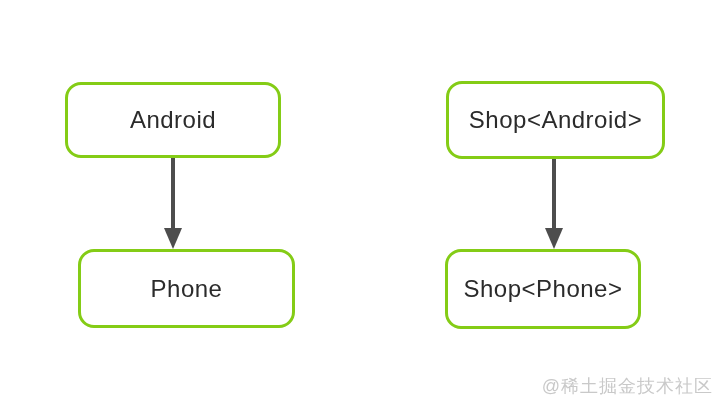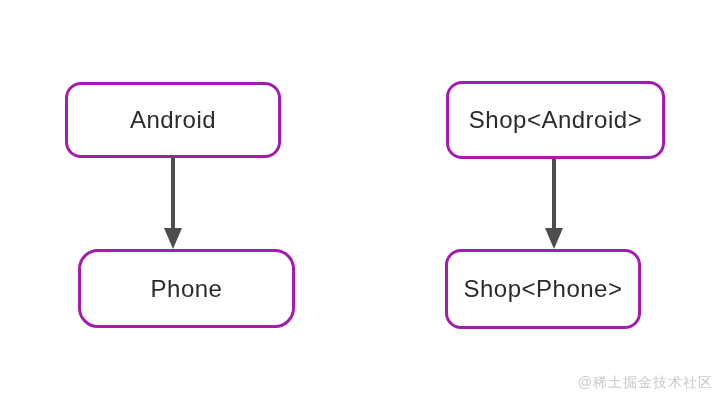--- a/index.html
+++ b/index.html
@@ -17,40 +17,40 @@
   }
   .edges {
     position: absolute;
     left: 0;
     top: 0;
     pointer-events: none;
   }
   .node {
     position: absolute;
     box-sizing: border-box;
-    border: 3px solid #a21caf;
+    border: 3px solid #84cc16;
     border-radius: 16px;
     background: #ffffff;
     display: flex;
     align-items: center;
     justify-content: center;
     color: #2b2b2b;
     font-size: 24px;
     letter-spacing: 0.5px;
     white-space: nowrap;
   }
   .node-android      { left: 65px;  top: 82px;  width: 216px; height: 76px; }
-  .node-phone        { left: 78px;  top: 249px; width: 217px; height: 79px; border-radius: 20px; }
+  .node-phone        { left: 78px;  top: 249px; width: 217px; height: 79px; }
   .node-shop-android { left: 446px; top: 81px;  width: 219px; height: 78px; align-items: center; }
   .node-shop-phone   { left: 445px; top: 249px; width: 196px; height: 80px; }
   .watermark {
     position: absolute;
     right: 13px;
     top: 374px;
-    font-size: 14px;
+    font-size: 18px;
     color: #c9c9c9;
     letter-spacing: 1px;
     user-select: none;
   }
 </style>
 </head>
 <body>
 
 <div class="canvas">
 

